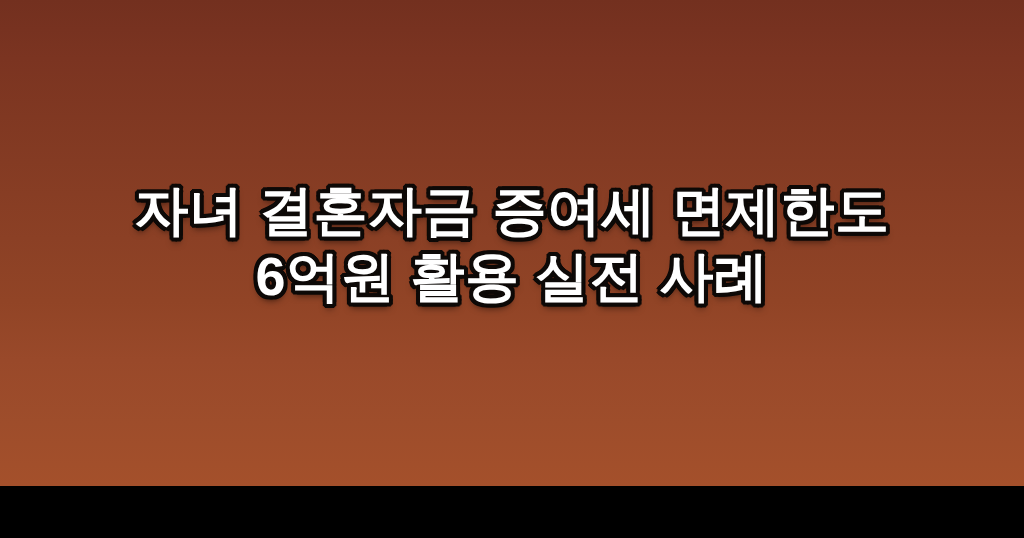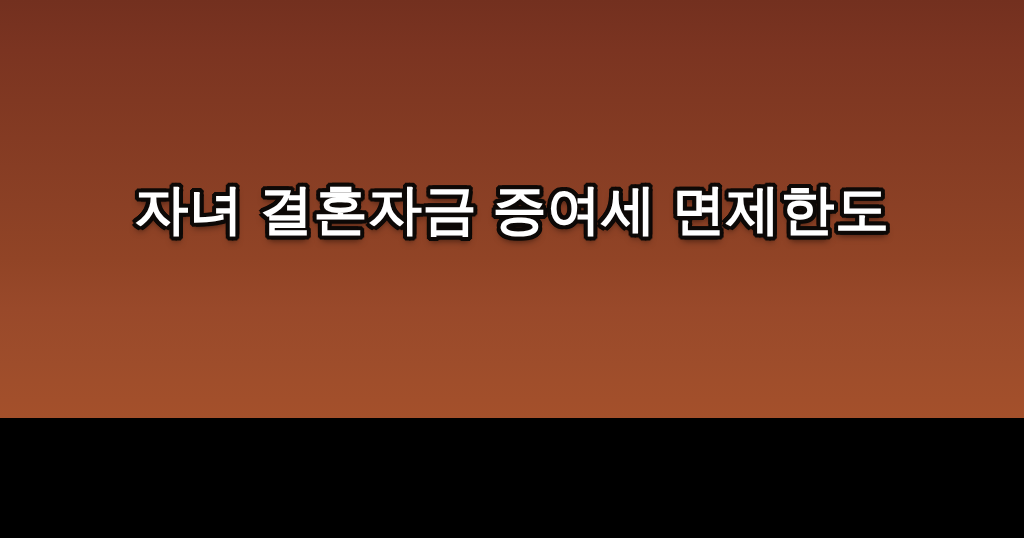--- a/index.html
+++ b/index.html
@@ -5,21 +5,21 @@
 <style>
   html, body {
     margin: 0;
     padding: 0;
     background: #000;
   }
 
   #canvas {
     position: relative;
     width: 1024px;
-    height: 418px;
+    height: 486px;
     overflow: hidden;
     
     background: linear-gradient(
       180deg,
       #73301f   0%,
       #7b3421  12%,
       #803822  24%,
       #8b4025  49%,
       #914426  62%,
       #99492a  74%,
@@ -81,15 +81,16 @@
   #title-line-1 { font-size: 54px; }
   #title-line-2 { font-size: 54px; }
 </style>
 </head>
 <body>
 
 <div id="canvas">
 
   <div id="title-block">
     <span class="title-line" id="title-line-1">자녀 결혼자금 증여세 면제한도</span>
+    <span class="title-line" id="title-line-2">6억원 활용 실전 사례</span>
   </div>
 
 </div>
 
 </body></html>

